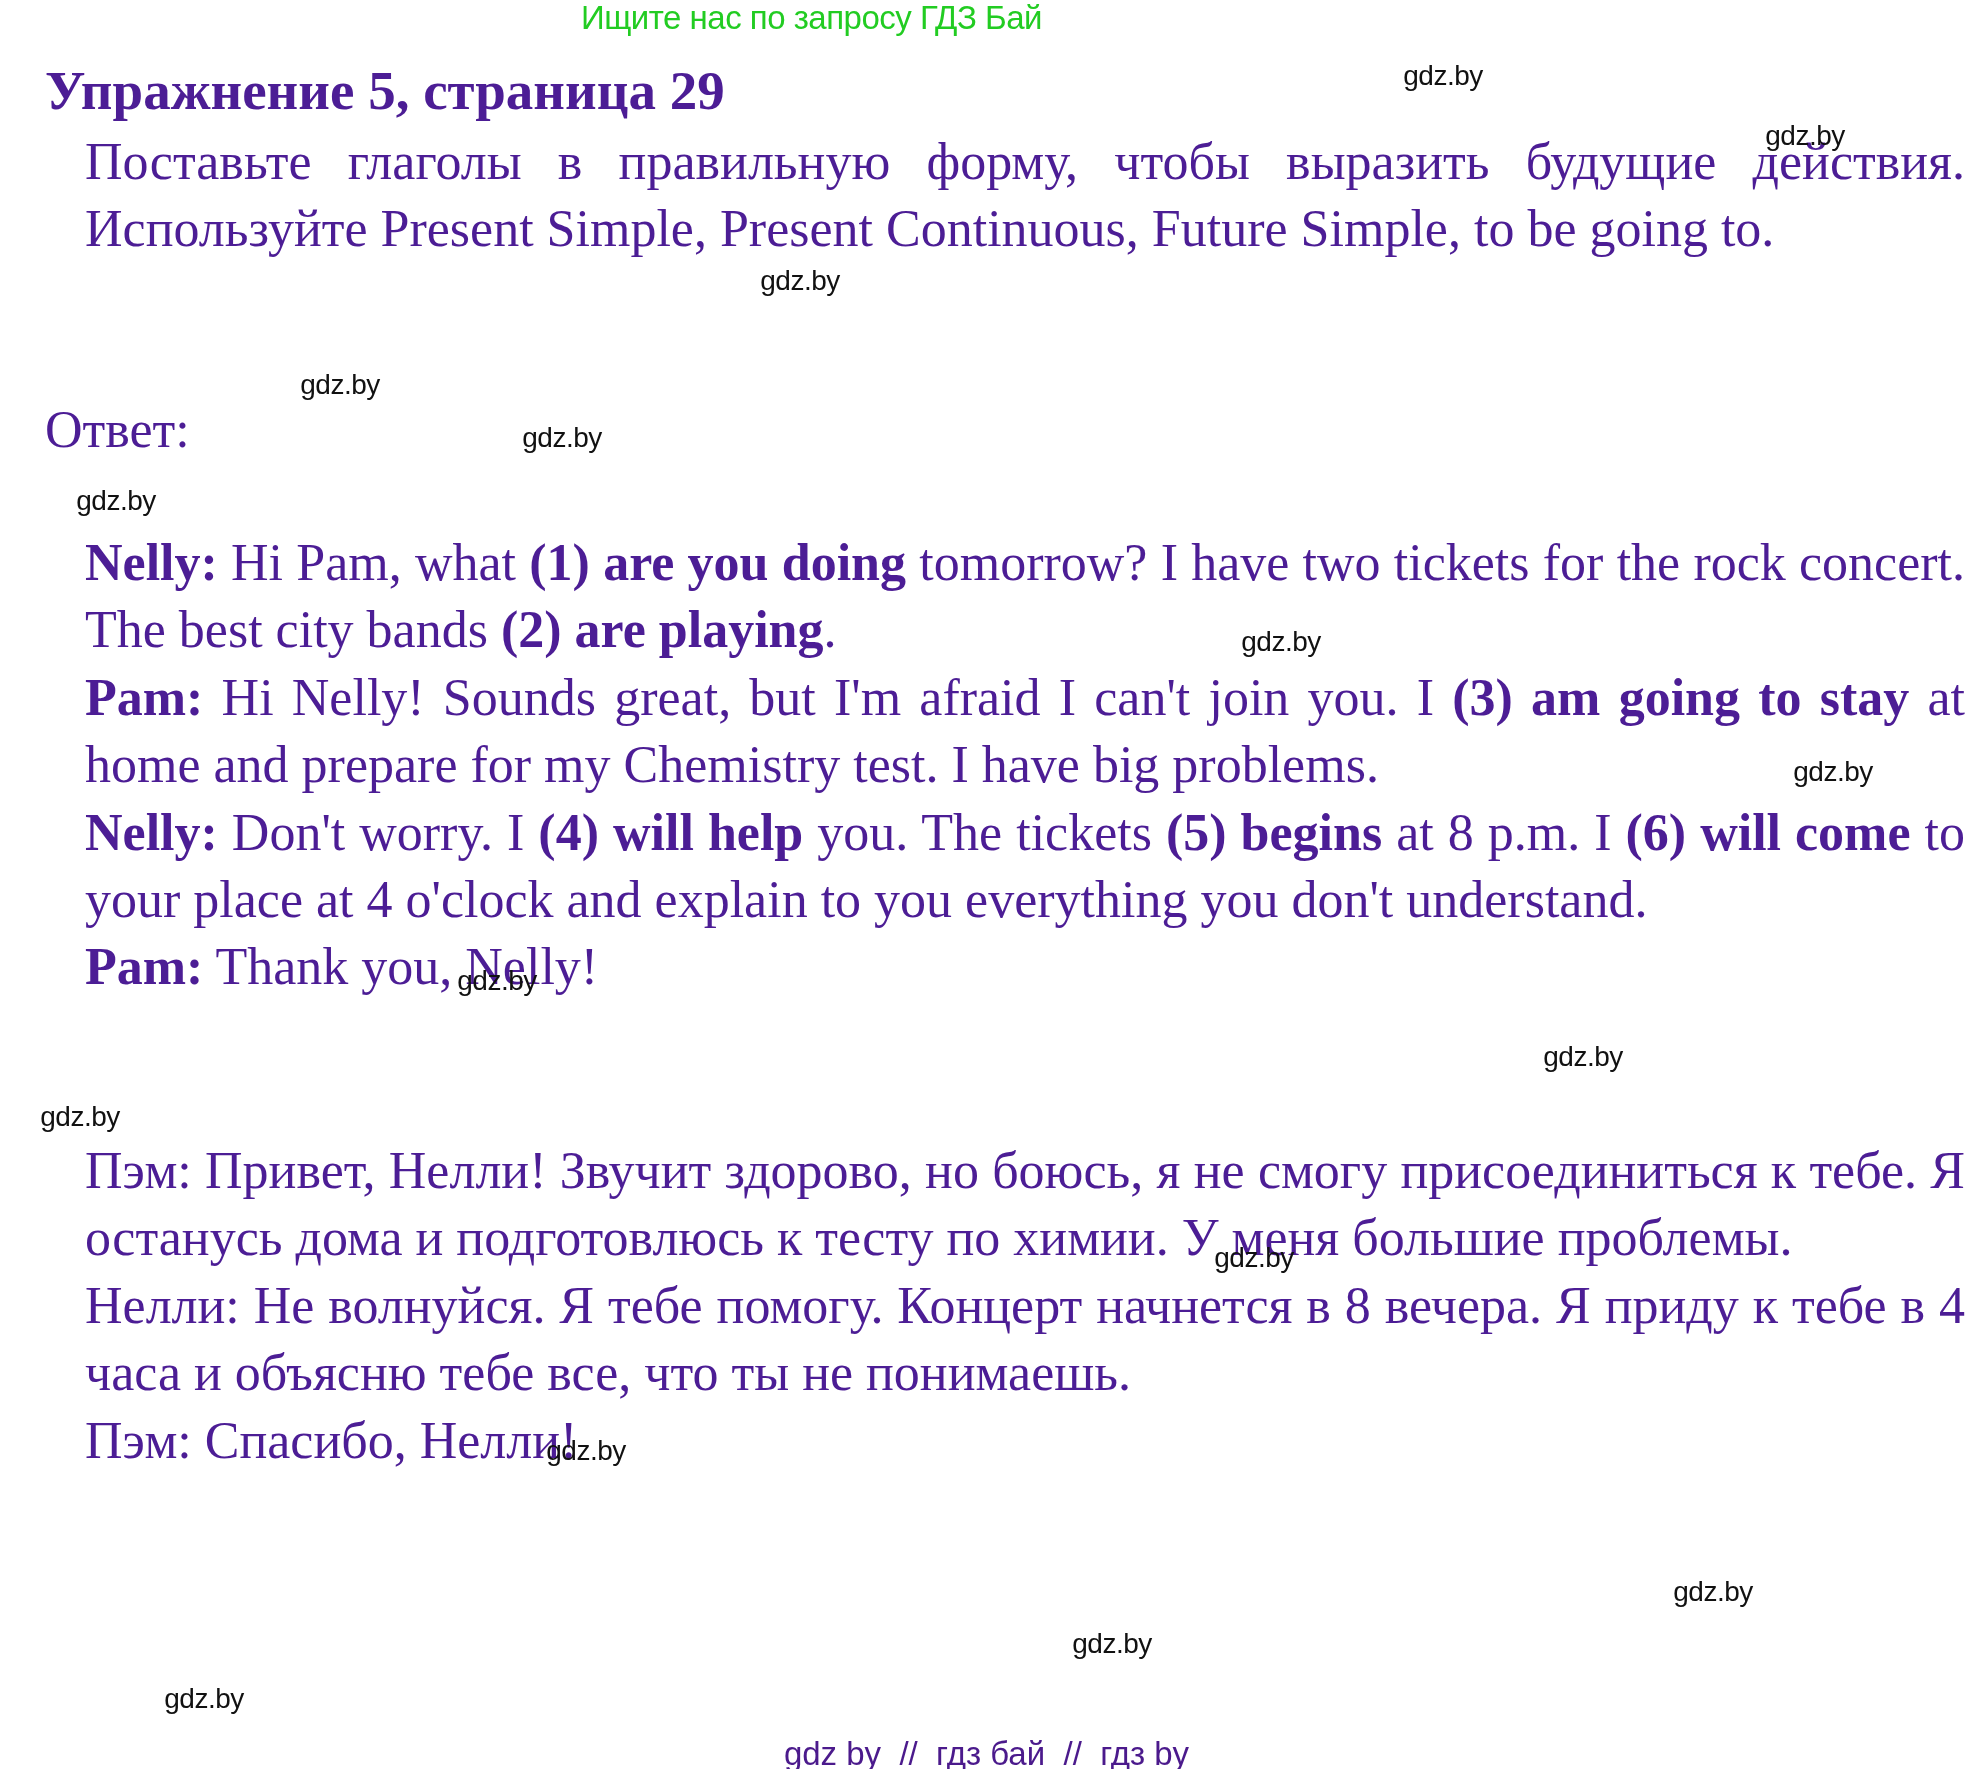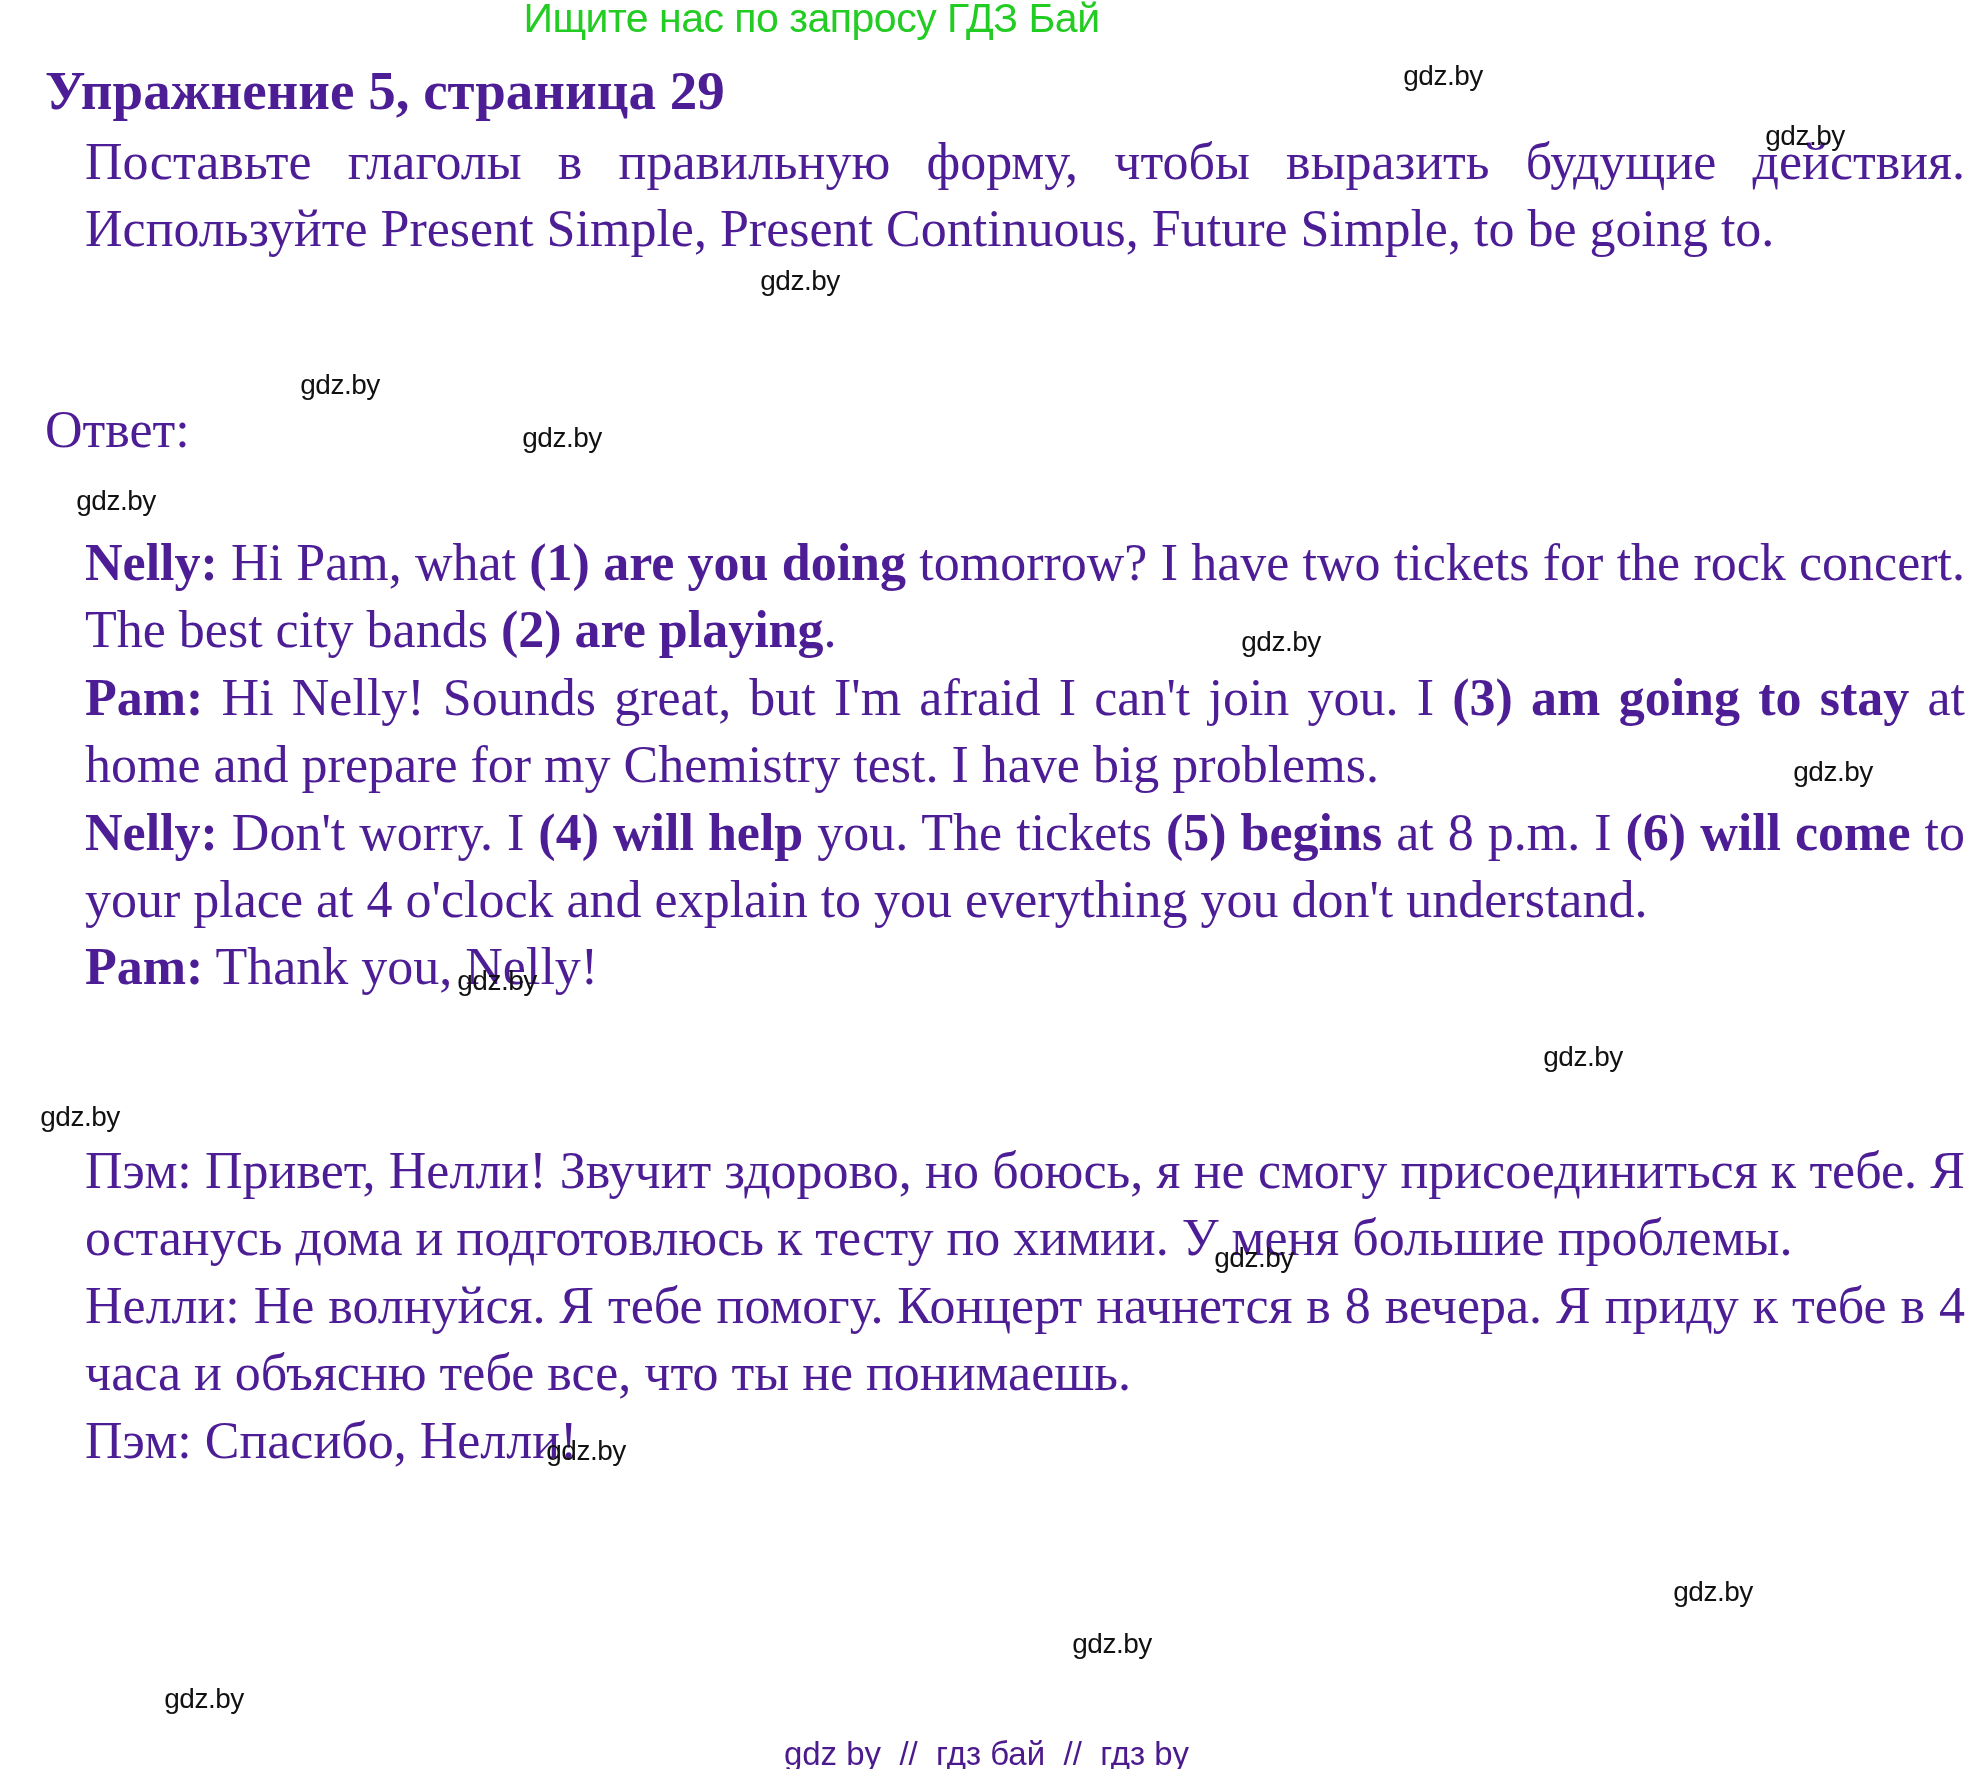--- a/index.html
+++ b/index.html
@@ -1,19 +1,19 @@
 <!DOCTYPE html>
 <html><head>
 <meta charset="utf-8">
 <style>
   html, body { margin: 0; padding: 0; background: #ffffff; }
   body { width: 1973px; height: 1769px; position: relative; overflow: hidden; }
   .header-link {
     position: absolute; left: 0; top: 0; width: 1623px; text-align: center;
-    font-family: "Liberation Sans", sans-serif; font-size: 41px; line-height: 36px;
+    font-family: "Liberation Sans", sans-serif; font-size: 33px; line-height: 36px;
     color: #22cc22; letter-spacing: -0.5px;
   }
   .serif { font-family: "Liberation Serif", serif; color: #4c1d95; }
   .title {
     position: absolute; left: 45px; top: 57px;
     font-size: 55px; line-height: 67px; font-weight: bold;
   }
   .block {
     position: absolute; left: 45px; width: 1880px;
     font-size: 52px; line-height: 67.4px; text-align: justify; margin-left: 40px;

